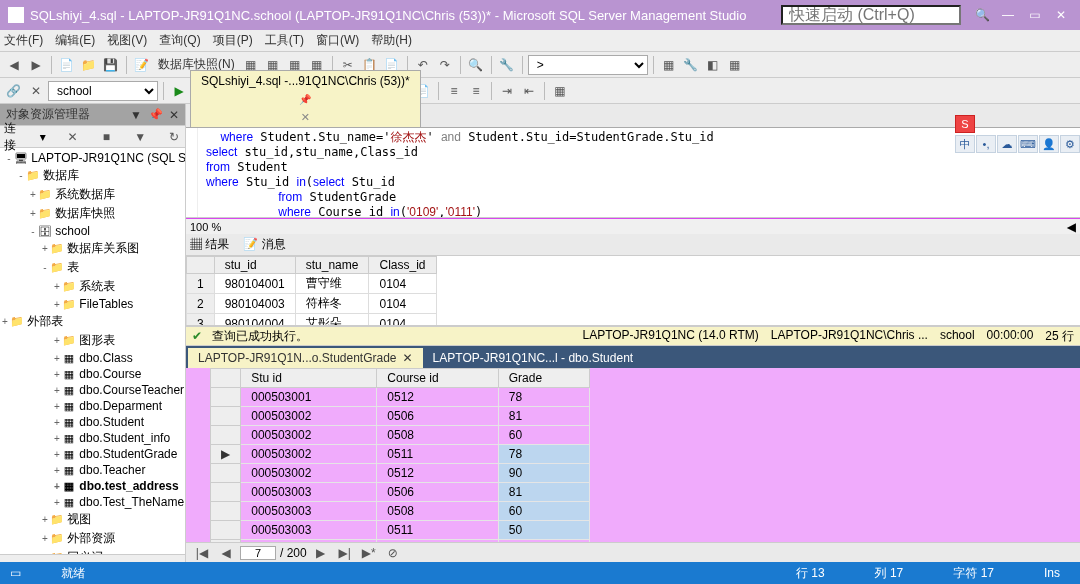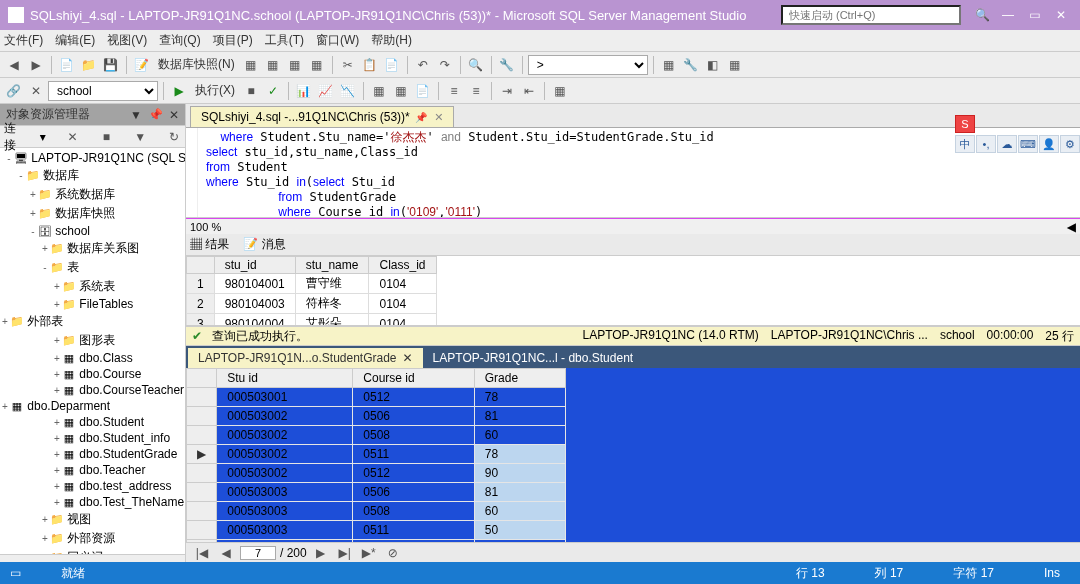--- a/index.html
+++ b/index.html
@@ -1,21 +1,21 @@
 <!DOCTYPE html>
 <html><head>
 <meta charset="utf-8">
 <style>
 * { margin: 0; padding: 0; box-sizing: border-box; font-family: "Microsoft YaHei", "Segoe UI", Arial, sans-serif; font-size: 12px; }
 body { width: 1080px; height: 584px; background: #fff; overflow: hidden; position: relative; }
 
 .titlebar { height: 30px; background: #b994d1; color: #fff; display: flex; align-items: center; padding: 0 8px; }
 .titlebar .icon { width: 16px; height: 16px; background: #fff; margin-right: 6px; }
 .titlebar .title { flex: 1; font-size: 13px; }
-.titlebar .quickstart { width: 180px; height: 20px; background: #fff; color: #888; padding: 2px 6px; margin-right: 8px; font-size: 11px; }
+.titlebar .quickstart { width: 180px; height: 20px; background: #fff; color: #888; padding: 2px 6px; margin-right: 8px; font-size: 16px; }
 .titlebar .wincontrols span { margin: 0 6px; cursor: pointer; }
 
 .menubar { height: 22px; background: #eee; border-bottom: 1px solid #ccc; display: flex; align-items: center; padding: 0 4px; }
 .menubar span { margin-right: 12px; font-size: 12px; color: #333; cursor: pointer; }
 
 .toolbar1 { height: 26px; background: #eee; border-bottom: 1px solid #ccc; display: flex; align-items: center; padding: 0 4px; gap: 2px; }
 .tool-btn { width: 20px; height: 20px; display: inline-flex; align-items: center; justify-content: center; color: #555; border: 1px solid transparent; cursor: pointer; font-size: 12px; }
 .tool-sep { width: 1px; height: 18px; background: #bbb; margin: 0 3px; }
 .tool-text { font-size: 12px; color: #333; padding: 0 4px; }
 .tool-dropdown { border: 1px solid #aaa; background: #fff; height: 20px; font-size: 12px; padding: 0 4px; }
@@ -29,21 +29,21 @@
 .obj-toolbar { height: 22px; background: #eee; border-bottom: 1px solid #ccc; display: flex; align-items: center; padding: 0 4px; gap: 20px; font-size: 12px; }
 .tree { flex: 1; overflow: auto; padding: 2px 0; font-size: 12px; }
 .tree-node { white-space: nowrap; padding: 1px 0; cursor: pointer; }
 .tree-node .expander { display: inline-block; width: 10px; text-align: center; color: #666; font-size: 10px; }
 .tree-node .ticon { display: inline-block; width: 14px; text-align: center; font-size: 11px; }
 .tree-scroll { height: 8px; background: #eee; border-top: 1px solid #ccc; }
 
 .editor-area { flex: 1; display: flex; flex-direction: column; background: #fff; }
 
 .tab-strip { height: 24px; background: #eaeaea; display: flex; align-items: flex-end; padding-left: 4px; border-bottom: 1px solid #aaa; }
-.tab { padding: 3px 10px; background: #f7f3c7; border: 1px solid #aaa; border-bottom: none; font-size: 12px; margin-right: 2px; display: flex; align-items: center; gap: 6px; }
+.tab { padding: 3px 10px; background: #f7f3c7; border: 1px solid #aaa; border-bottom: none; font-size: 12px; margin-right: 2px; display: flex; align-items: center; gap: 6px; flex-direction: column; }
 .tab .pin { color: #888; font-size: 10px; }
 .tab .x { color: #888; font-size: 11px; cursor: pointer; }
 
 .code-editor { background: #fff; font-family: Consolas, monospace; font-size: 12px; padding: 2px 6px; line-height: 15px; position: relative; border-bottom: 1px solid #ccc; height: 90px; overflow: hidden; }
 .code-editor .kw { color: #0000ff; }
 .code-editor .str { color: #a31515; }
 .code-editor .op { color: #808080; }
 .code-editor .margin { position: absolute; left: 0; top: 0; bottom: 0; width: 12px; border-right: 1px solid #eee; }
 .code-editor pre { margin-left: 14px; font-family: inherit; }
 .scroll-h { height: 16px; background: #f0f0f0; border-top: 1px solid #d946ef; display: flex; align-items: center; padding: 0 4px; justify-content: space-between; }
@@ -57,21 +57,21 @@
 .grid-table .rownum { background: #eee; text-align: center; width: 24px; }
 
 .status-success { height: 20px; background: #f7f3c7; border-top: 1px solid #ccc; border-bottom: 1px solid #ccc; display: flex; align-items: center; padding: 0 6px; font-size: 11px; gap: 10px; }
 .status-success .ok { color: #2a8a2a; }
 .status-success .right { margin-left: auto; display: flex; gap: 12px; }
 
 .detail-tabs { height: 22px; background: #3b577a; display: flex; align-items: flex-end; padding-left: 2px;}
 .dtab { padding: 3px 10px; color: #fff; font-size: 12px; display: flex; align-items: center; gap: 6px; cursor: pointer; }
 .dtab.active { background: #f7f3c7; color: #333; }
 
-.detail-grid { flex: 1; overflow: auto; background: #1d4ed8; }
+.detail-grid { flex: 1; overflow: auto; background: #f0abfc; padding-left: 24px; }
 .detail-table { border-collapse: collapse; font-size: 12px; width: 380px; }
 .detail-table th { background: #eee; border: 1px solid #ccc; padding: 2px 10px; font-weight: normal; text-align: left; }
 .detail-table td { border: 1px solid #e5e5e5; padding: 2px 10px; }
 .detail-table tr.sel td.gcol { background: #bcd6ef; }
 .detail-table .rowhead { background: #eee; width: 18px; text-align: center; border: 1px solid #ccc; }
 .detail-table .ptr { color: #333; }
 
 .pager { height: 20px; background: #eaeaea; border-top: 1px solid #ccc; display: flex; align-items: center; padding: 0 6px; gap: 4px; font-size: 11px; }
 .pager input { width: 36px; height: 14px; font-size: 11px; text-align: center; border: 1px solid #aaa; }
 
@@ -200,26 +200,26 @@
         <div class="tree-node" style="padding-left: 28px;"><span class="expander">-</span><span class="ticon">🗄</span> <span>school</span></div>
         <div class="tree-node" style="padding-left: 40px;"><span class="expander">+</span><span class="ticon">📁</span> <span>数据库关系图</span></div>
         <div class="tree-node" style="padding-left: 40px;"><span class="expander">-</span><span class="ticon">📁</span> <span>表</span></div>
         <div class="tree-node" style="padding-left: 52px;"><span class="expander">+</span><span class="ticon">📁</span> <span>系统表</span></div>
         <div class="tree-node" style="padding-left: 52px;"><span class="expander">+</span><span class="ticon">📁</span> <span>FileTables</span></div>
         <div class="tree-node" style=""><span class="expander">+</span><span class="ticon">📁</span> <span>外部表</span></div>
         <div class="tree-node" style="padding-left: 52px;"><span class="expander">+</span><span class="ticon">📁</span> <span>图形表</span></div>
         <div class="tree-node" style="padding-left: 52px;"><span class="expander">+</span><span class="ticon">▦</span> <span>dbo.Class</span></div>
         <div class="tree-node" style="padding-left: 52px;"><span class="expander">+</span><span class="ticon">▦</span> <span>dbo.Course</span></div>
         <div class="tree-node" style="padding-left: 52px;"><span class="expander">+</span><span class="ticon">▦</span> <span>dbo.CourseTeacher</span></div>
-        <div class="tree-node" style=""><span class="expander">+</span><span class="ticon">▦</span> <span>dbo.Deparment</span></div>
+        <div class="tree-node" style="padding-left: 52px;"><span class="expander">+</span><span class="ticon">▦</span> <span>dbo.Deparment</span></div>
         <div class="tree-node" style="padding-left: 52px;"><span class="expander">+</span><span class="ticon">▦</span> <span>dbo.Student</span></div>
         <div class="tree-node" style="padding-left: 52px;"><span class="expander">+</span><span class="ticon">▦</span> <span>dbo.Student_info</span></div>
         <div class="tree-node" style="padding-left: 52px;"><span class="expander">+</span><span class="ticon">▦</span> <span>dbo.StudentGrade</span></div>
         <div class="tree-node" style="padding-left: 52px;"><span class="expander">+</span><span class="ticon">▦</span> <span>dbo.Teacher</span></div>
-        <div class="tree-node" style="padding-left: 52px;"><span class="expander">+</span><span class="ticon">▦</span> <span>dbo.test_address</span></div>
+        <div class="tree-node" style="padding-left: 52px; font-weight: bold;"><span class="expander">+</span><span class="ticon">▦</span> <span>dbo.test_address</span></div>
         <div class="tree-node" style="padding-left: 52px;"><span class="expander">+</span><span class="ticon">▦</span> <span>dbo.Test_TheName</span></div>
         <div class="tree-node" style="padding-left: 40px;"><span class="expander">+</span><span class="ticon">📁</span> <span>视图</span></div>
         <div class="tree-node" style="padding-left: 40px;"><span class="expander">+</span><span class="ticon">📁</span> <span>外部资源</span></div>
         <div class="tree-node" style="padding-left: 40px;"><span class="expander">+</span><span class="ticon">📁</span> <span>同义词</span></div>
       </div>
     <div class="tree-scroll"></div>
   </div>
 
   <div class="editor-area">
     <div class="tab-strip">

